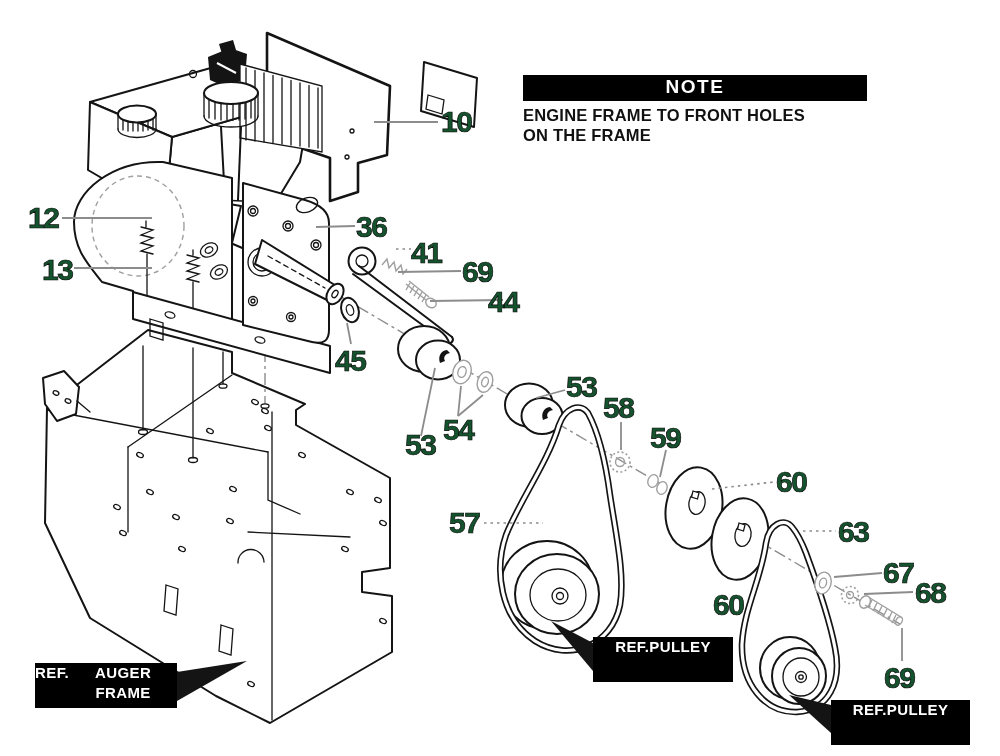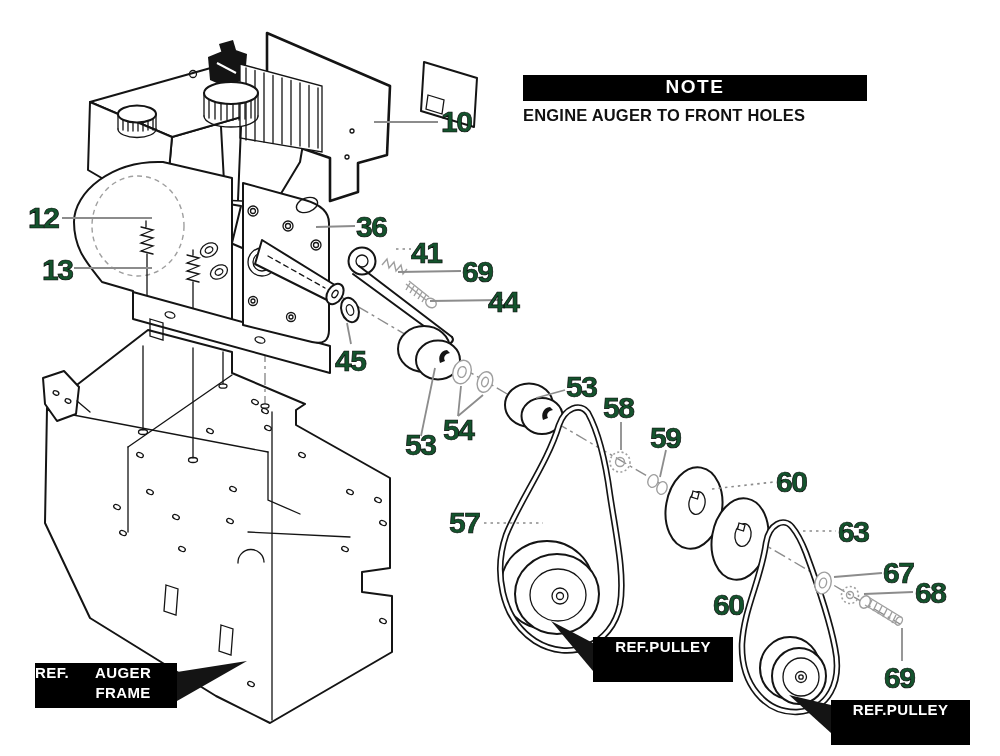--- a/index.html
+++ b/index.html
@@ -315,21 +315,22 @@
   </g>
 
   <polygon class="b" points="177,672 247,661 177,701"></polygon>
   <polygon class="b" points="593,643 551,621 593,671"></polygon>
   <polygon class="b" points="831,705 789,695 831,733"></polygon>
 </svg>
 
   <div class="notebox">
     <div class="bar">NOTE</div>
     <div class="body">
-      <div>ENGINE AUGER TO FRONT HOLES</div>
+      <div>ENGINE FRAME TO FRONT HOLES</div>
+      <div>ON THE FRAME</div>
     </div>
   </div>
 
   <div class="plabel" style="left:441px;top:107px">10</div>
   <div class="plabel" style="left:28px;top:203px">12</div>
   <div class="plabel" style="left:42px;top:255px">13</div>
   <div class="plabel" style="left:356px;top:212px">36</div>
   <div class="plabel" style="left:411px;top:238px">41</div>
   <div class="plabel" style="left:462px;top:257px">69</div>
   <div class="plabel" style="left:488px;top:287px">44</div>

